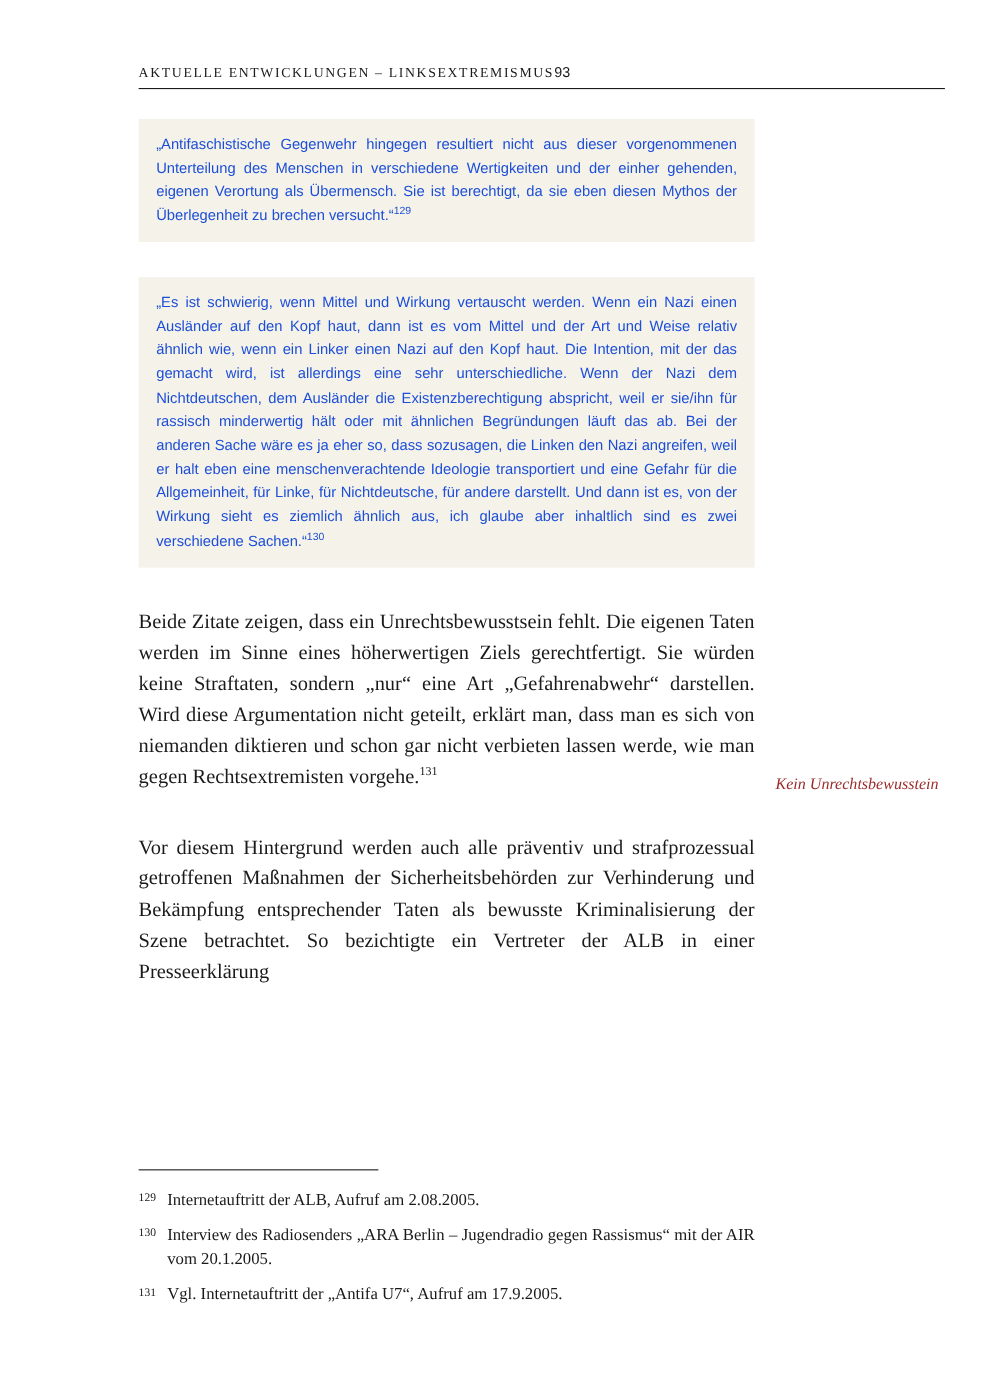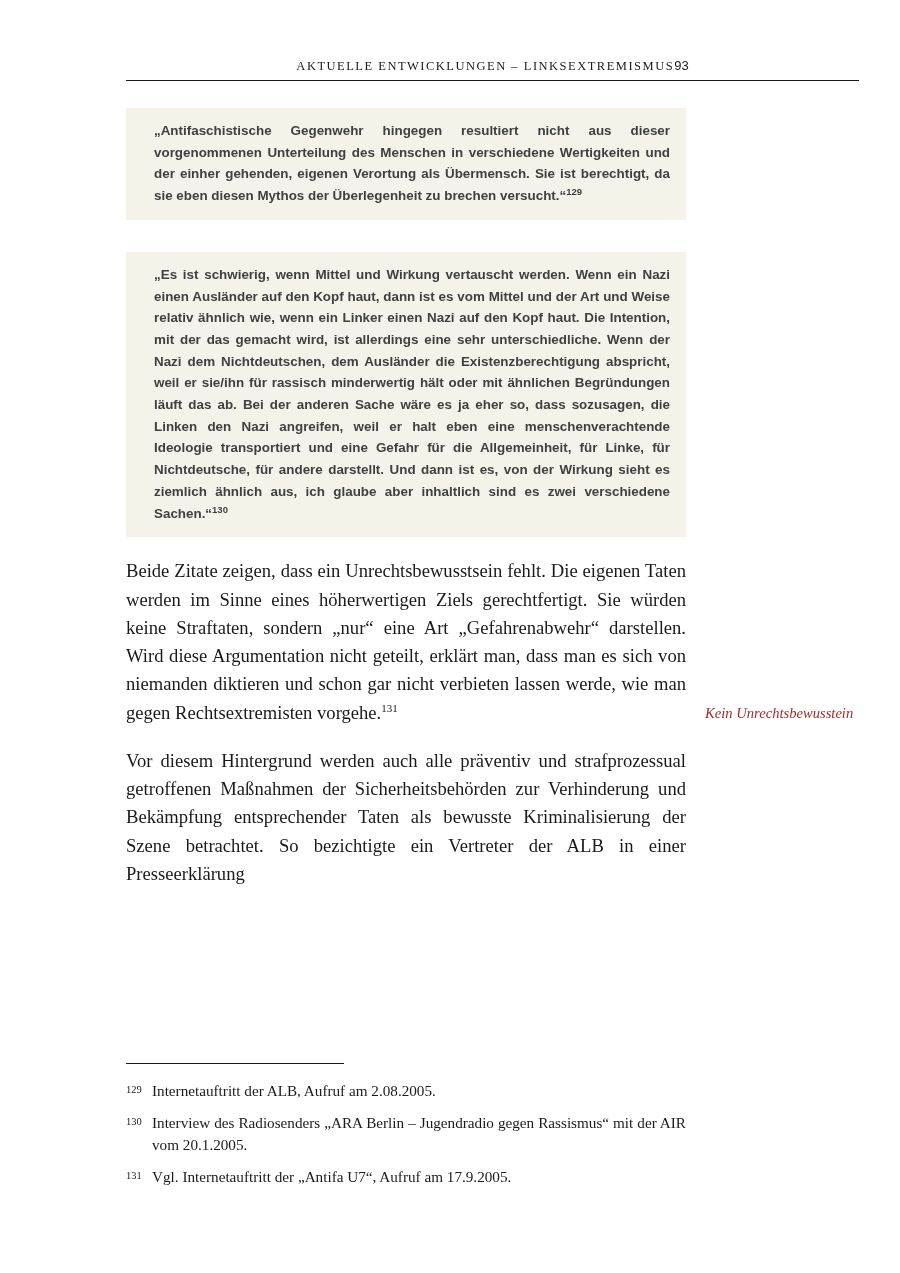--- a/index.html
+++ b/index.html
@@ -24,21 +24,21 @@
   }
 
   
   .header {
     position: absolute;
     top: 58px;
     left: 126px;
     width: 733px;
     display: flex;
     align-items: baseline;
-    justify-content: center;
+    justify-content: flex-start;
   }
   .header-title {
     font-family: "Liberation Serif", serif;
     font-size: 12.5px;
     letter-spacing: 1.5px;
     color: #1a1a1a;
     white-space: nowrap;
   }
   .header-page {
     font-family: Liberation Sans, sans-serif;
@@ -58,49 +58,48 @@
   .content {
     position: absolute;
     top: 100px;
     left: 126px;
     width: 560px;
   }
 
   
   .quote {
     background: #f4f2e9;
-    padding: 12px 16px 13px 28px;
+    padding: 12px 16px 13px 16px;
     font-family: "Liberation Sans", sans-serif;
     font-size: 13.4px;
     line-height: 1.62;
     text-align: justify;
-    color: #404040;
+    color: #1d4ed8;
     box-sizing: border-box;
-    font-weight: bold;
   }
   .quote.first { margin-top: 8px; }
   .quote.second { margin-top: 32px; }
 
   sup.fn {
     font-size: 9.5px;
     vertical-align: super;
     line-height: 0;
   }
 
   
   p.body {
     font-family: "Liberation Serif", serif;
     font-size: 18.6px;
     line-height: 1.52;
     text-align: justify;
     margin: 20px 0 0 0;
     color: #1a1a1a;
     hyphens: manual;
   }
-  p.body.tight { margin-top: 20px; }
+  p.body.tight { margin-top: 36px; }
   p.body sup {
     font-size: 11px;
     vertical-align: super;
     line-height: 0;
   }
 
   
   .margin-note {
     position: absolute;
     top: 703px;

